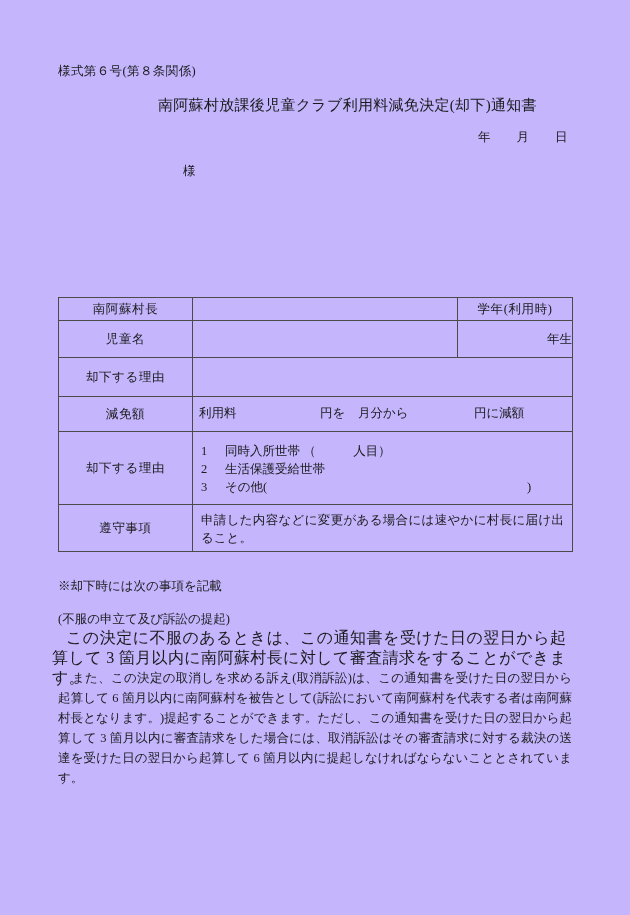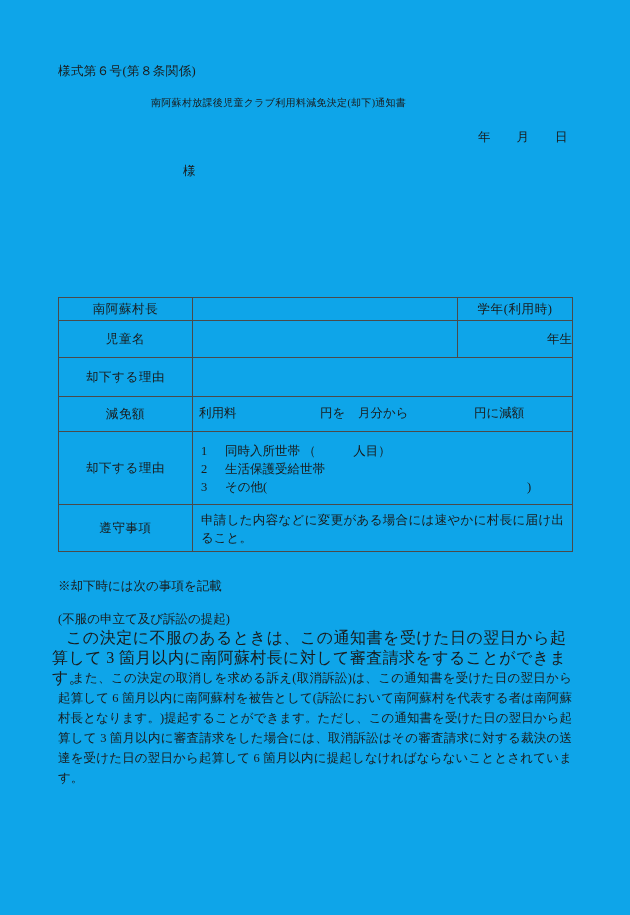--- a/index.html
+++ b/index.html
@@ -10,39 +10,39 @@
   }
   body {
     font-family: "Liberation Serif", "DejaVu Serif", serif;
     color: #1a1a1a;
     -webkit-font-smoothing: none;
   }
   #page {
     position: relative;
     width: 630px;
     height: 915px;
-    background: #0ea5e9;
+    background: #c4b5fd;
     overflow: hidden;
   }
 
   
   .abs { position: absolute; }
 
   .form-no {
     left: 58px;
     top: 63px;
     font-size: 12.5px;
     letter-spacing: 0.4px;
     white-space: nowrap;
   }
 
   .doc-title {
-    left: 151px;
+    left: 158px;
     top: 96px;
-    font-size: 10px;
+    font-size: 15px;
     letter-spacing: 0.3px;
     white-space: nowrap;
   }
 
   .date-line {
     left: 478px;
     top: 129px;
     font-size: 12.5px;
     white-space: nowrap;
   }

